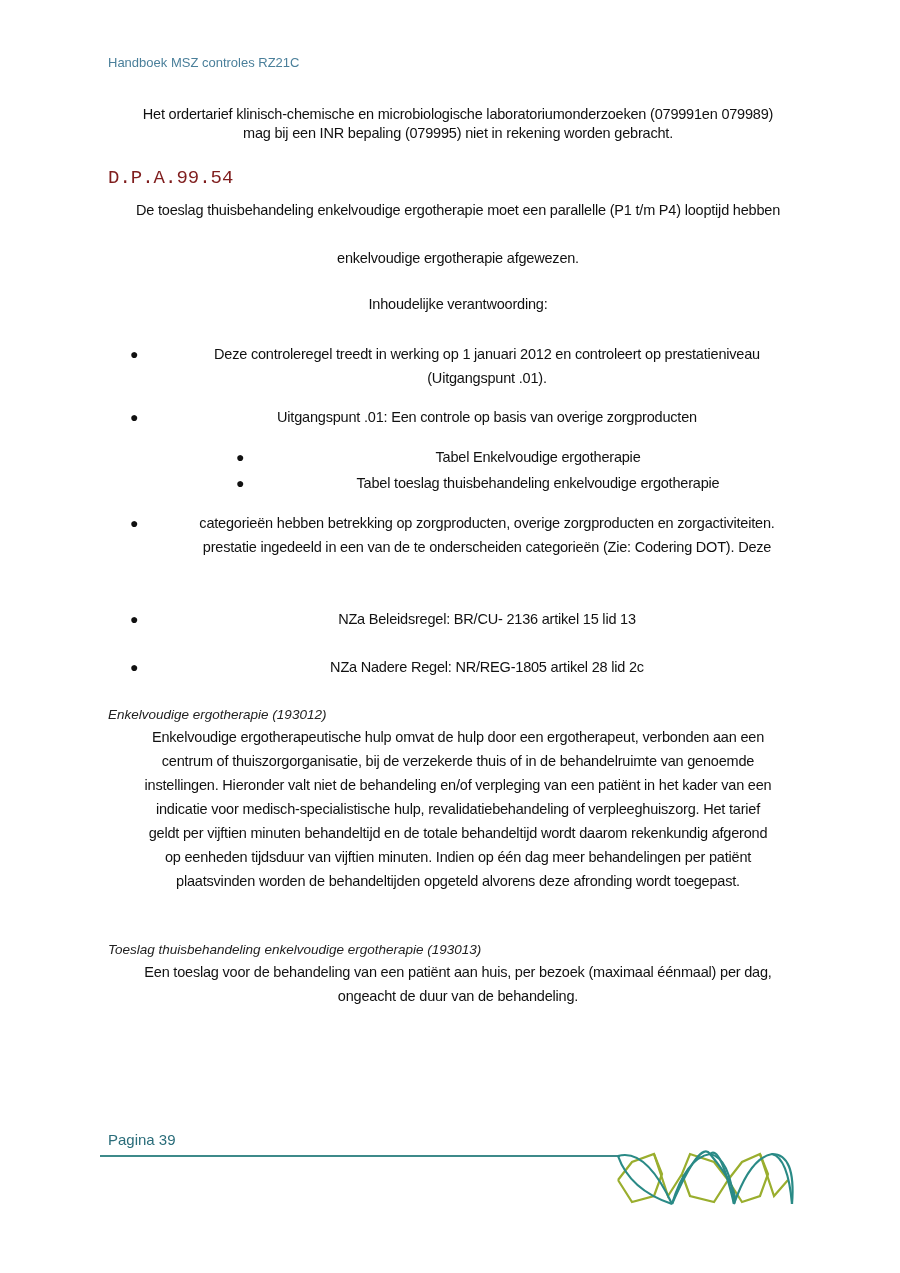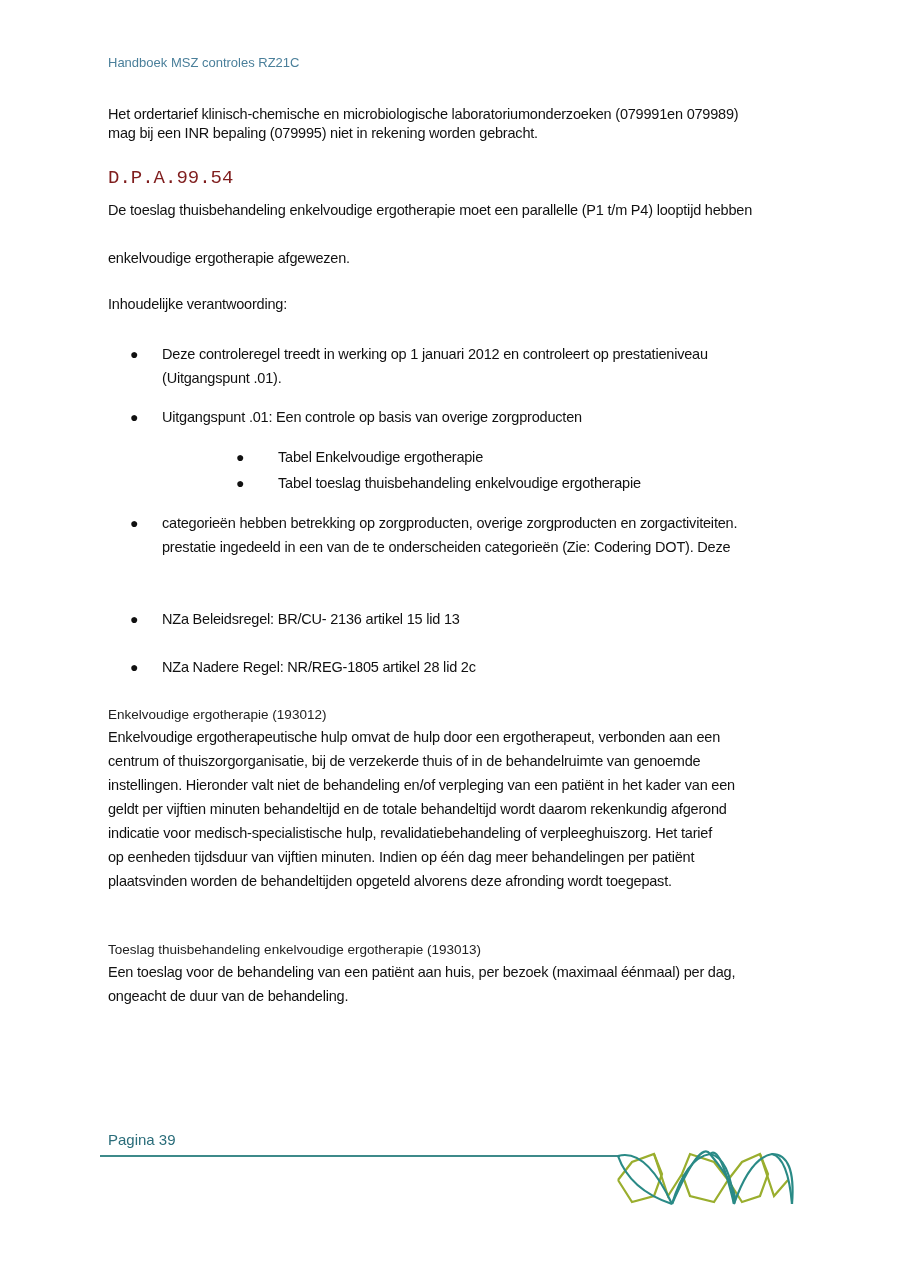--- a/index.html
+++ b/index.html
@@ -1,28 +1,28 @@
 <!DOCTYPE html>
 <html><head>
 <meta charset="utf-8">
 <style>
   html, body { margin: 0; padding: 0; background: #ffffff; }
   body { width: 900px; height: 1273px; position: relative; overflow: hidden;
          font-family: "Liberation Sans", sans-serif; color: #111; }
-  .page { position: absolute; left: 0; top: 0; width: 900px; height: 1136px; }
+  .page { position: absolute; left: 0; top: 0; width: 900px; height: 1136px; text-align: center; }
   .header { position: absolute; left: 108px; top: 55px; font-size: 13px; color: #4a7f9a; }
   .p { position: absolute; left: 108px; width: 700px; font-size: 14.5px; line-height: 24px; letter-spacing: -0.2px; }
   .h2 { position: absolute; left: 108px; top: 167px; font-size: 19px; color: #7f1d1d; font-family: Liberation Mono, monospace; }
   .bullet-row { position: absolute; left: 130px; width: 680px; font-size: 14.5px; line-height: 24px; letter-spacing: -0.2px; }
   .bullet-row .dot { position: absolute; left: 0; top: 0; font-size: 14px; }
   .bullet-row .txt { position: absolute; left: 32px; width: 650px; }
   .sub-row { position: absolute; left: 236px; width: 560px; font-size: 14.5px; line-height: 24px; letter-spacing: -0.2px; }
   .sub-row .dot { position: absolute; left: 0; top: 0; font-size: 14px; }
   .sub-row .txt { position: absolute; left: 32px; width: 520px; margin-left: 10px; }
-  .ital { position: absolute; left: 108px; font-size: 13.5px; color: #222; }
+  .ital { position: absolute; left: 108px; font-size: 13.5px; font-style: italic; color: #222; }
   .footer-label { position: absolute; left: 108px; top: 1131px; font-size: 15px; color: #2a6d7a; }
   .footer-line { position: absolute; left: 100px; top: 1155px; width: 520px; height: 2px; background: #3d8a8a; }
   .footer-deco { position: absolute; left: 610px; top: 1150px; }
 </style>
 </head>
 <body>
 
 <div class="page">
 
   <div class="header">Handboek MSZ controles RZ21C</div>
@@ -81,22 +81,22 @@
     <div class="txt">
       <div>NZa Nadere Regel: NR/REG-1805 artikel 28 lid 2c</div>
     </div>
   </div>
 
   <div class="ital" style="top:707px">Enkelvoudige ergotherapie (193012)</div>
   <div class="p" style="top:725px">
     <div>Enkelvoudige ergotherapeutische hulp omvat de hulp door een ergotherapeut, verbonden aan een</div>
     <div>centrum of thuiszorgorganisatie, bij de verzekerde thuis of in de behandelruimte van genoemde</div>
     <div>instellingen. Hieronder valt niet de behandeling en/of verpleging van een patiënt in het kader van een</div>
+    <div>indicatie voor medisch-specialistische hulp, revalidatiebehandeling of verpleeghuiszorg. Het tarief</div>
     <div>geldt per vijftien minuten behandeltijd en de totale behandeltijd wordt daarom rekenkundig afgerond</div>
-    <div>indicatie voor medisch-specialistische hulp, revalidatiebehandeling of verpleeghuiszorg. Het tarief</div>
     <div>op eenheden tijdsduur van vijftien minuten. Indien op één dag meer behandelingen per patiënt</div>
     <div>plaatsvinden worden de behandeltijden opgeteld alvorens deze afronding wordt toegepast.</div>
   </div>
 
   <div class="ital" style="top:942px">Toeslag thuisbehandeling enkelvoudige ergotherapie (193013)</div>
   <div class="p" style="top:960px">
     <div>Een toeslag voor de behandeling van een patiënt aan huis, per bezoek (maximaal éénmaal) per dag,</div>
     <div>ongeacht de duur van de behandeling.</div>
   </div>
 

